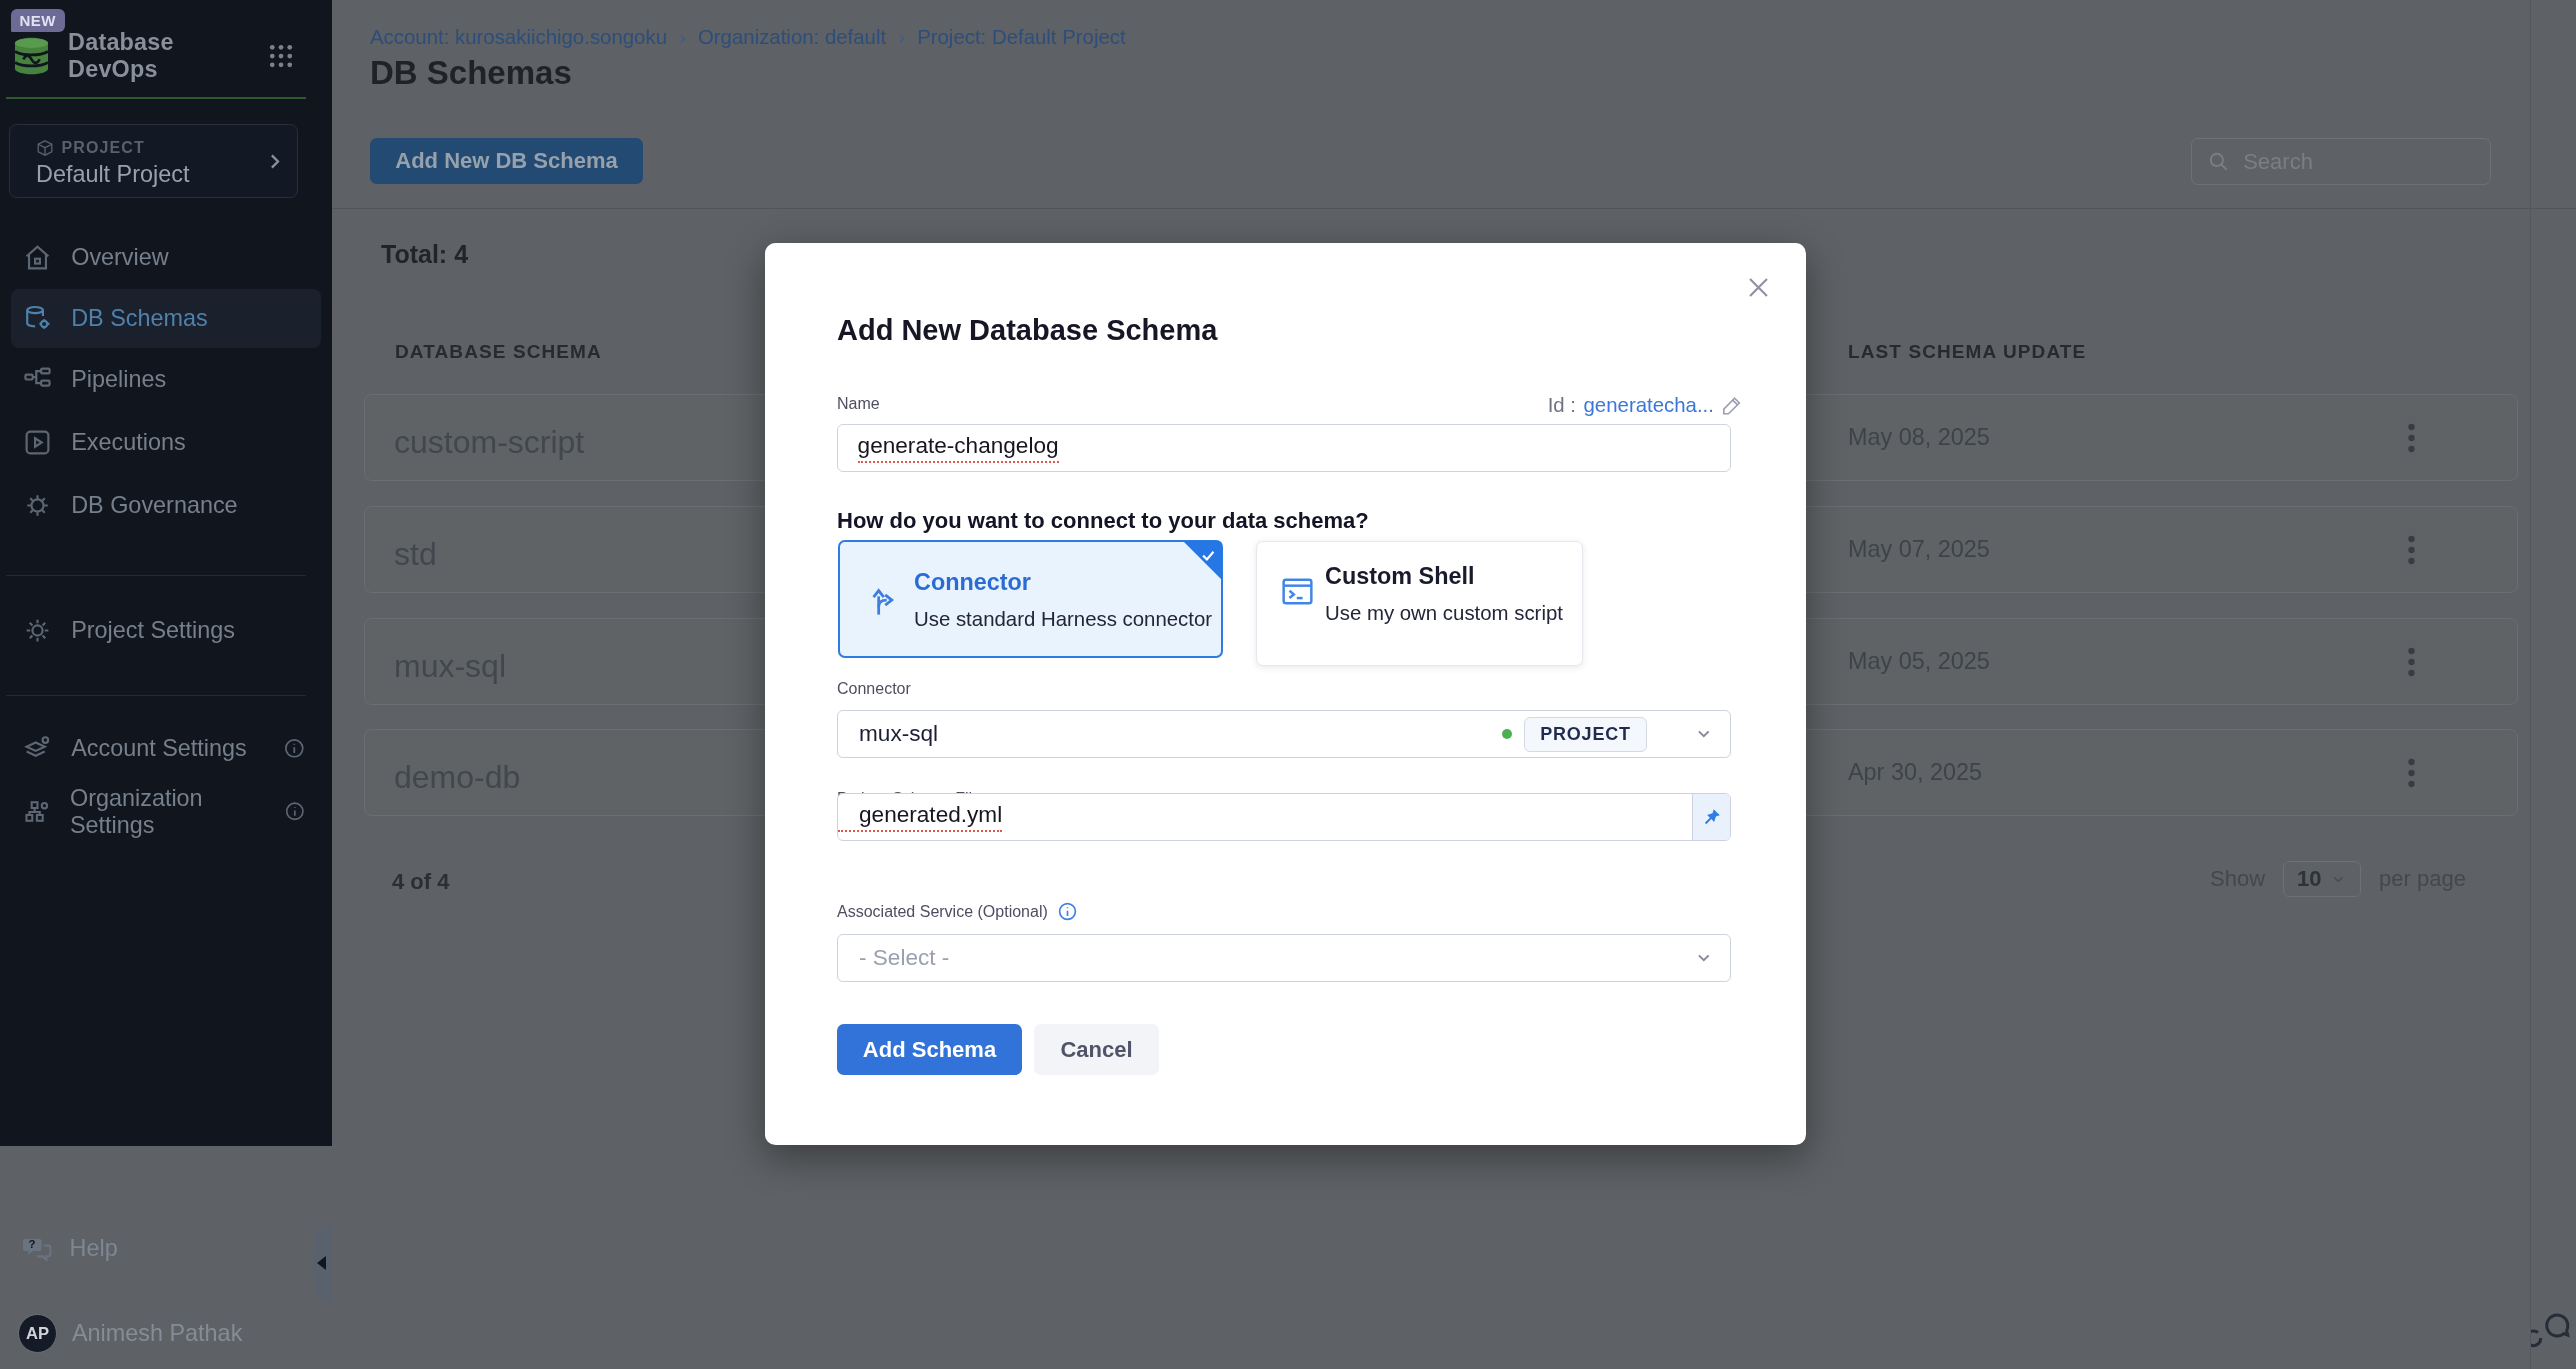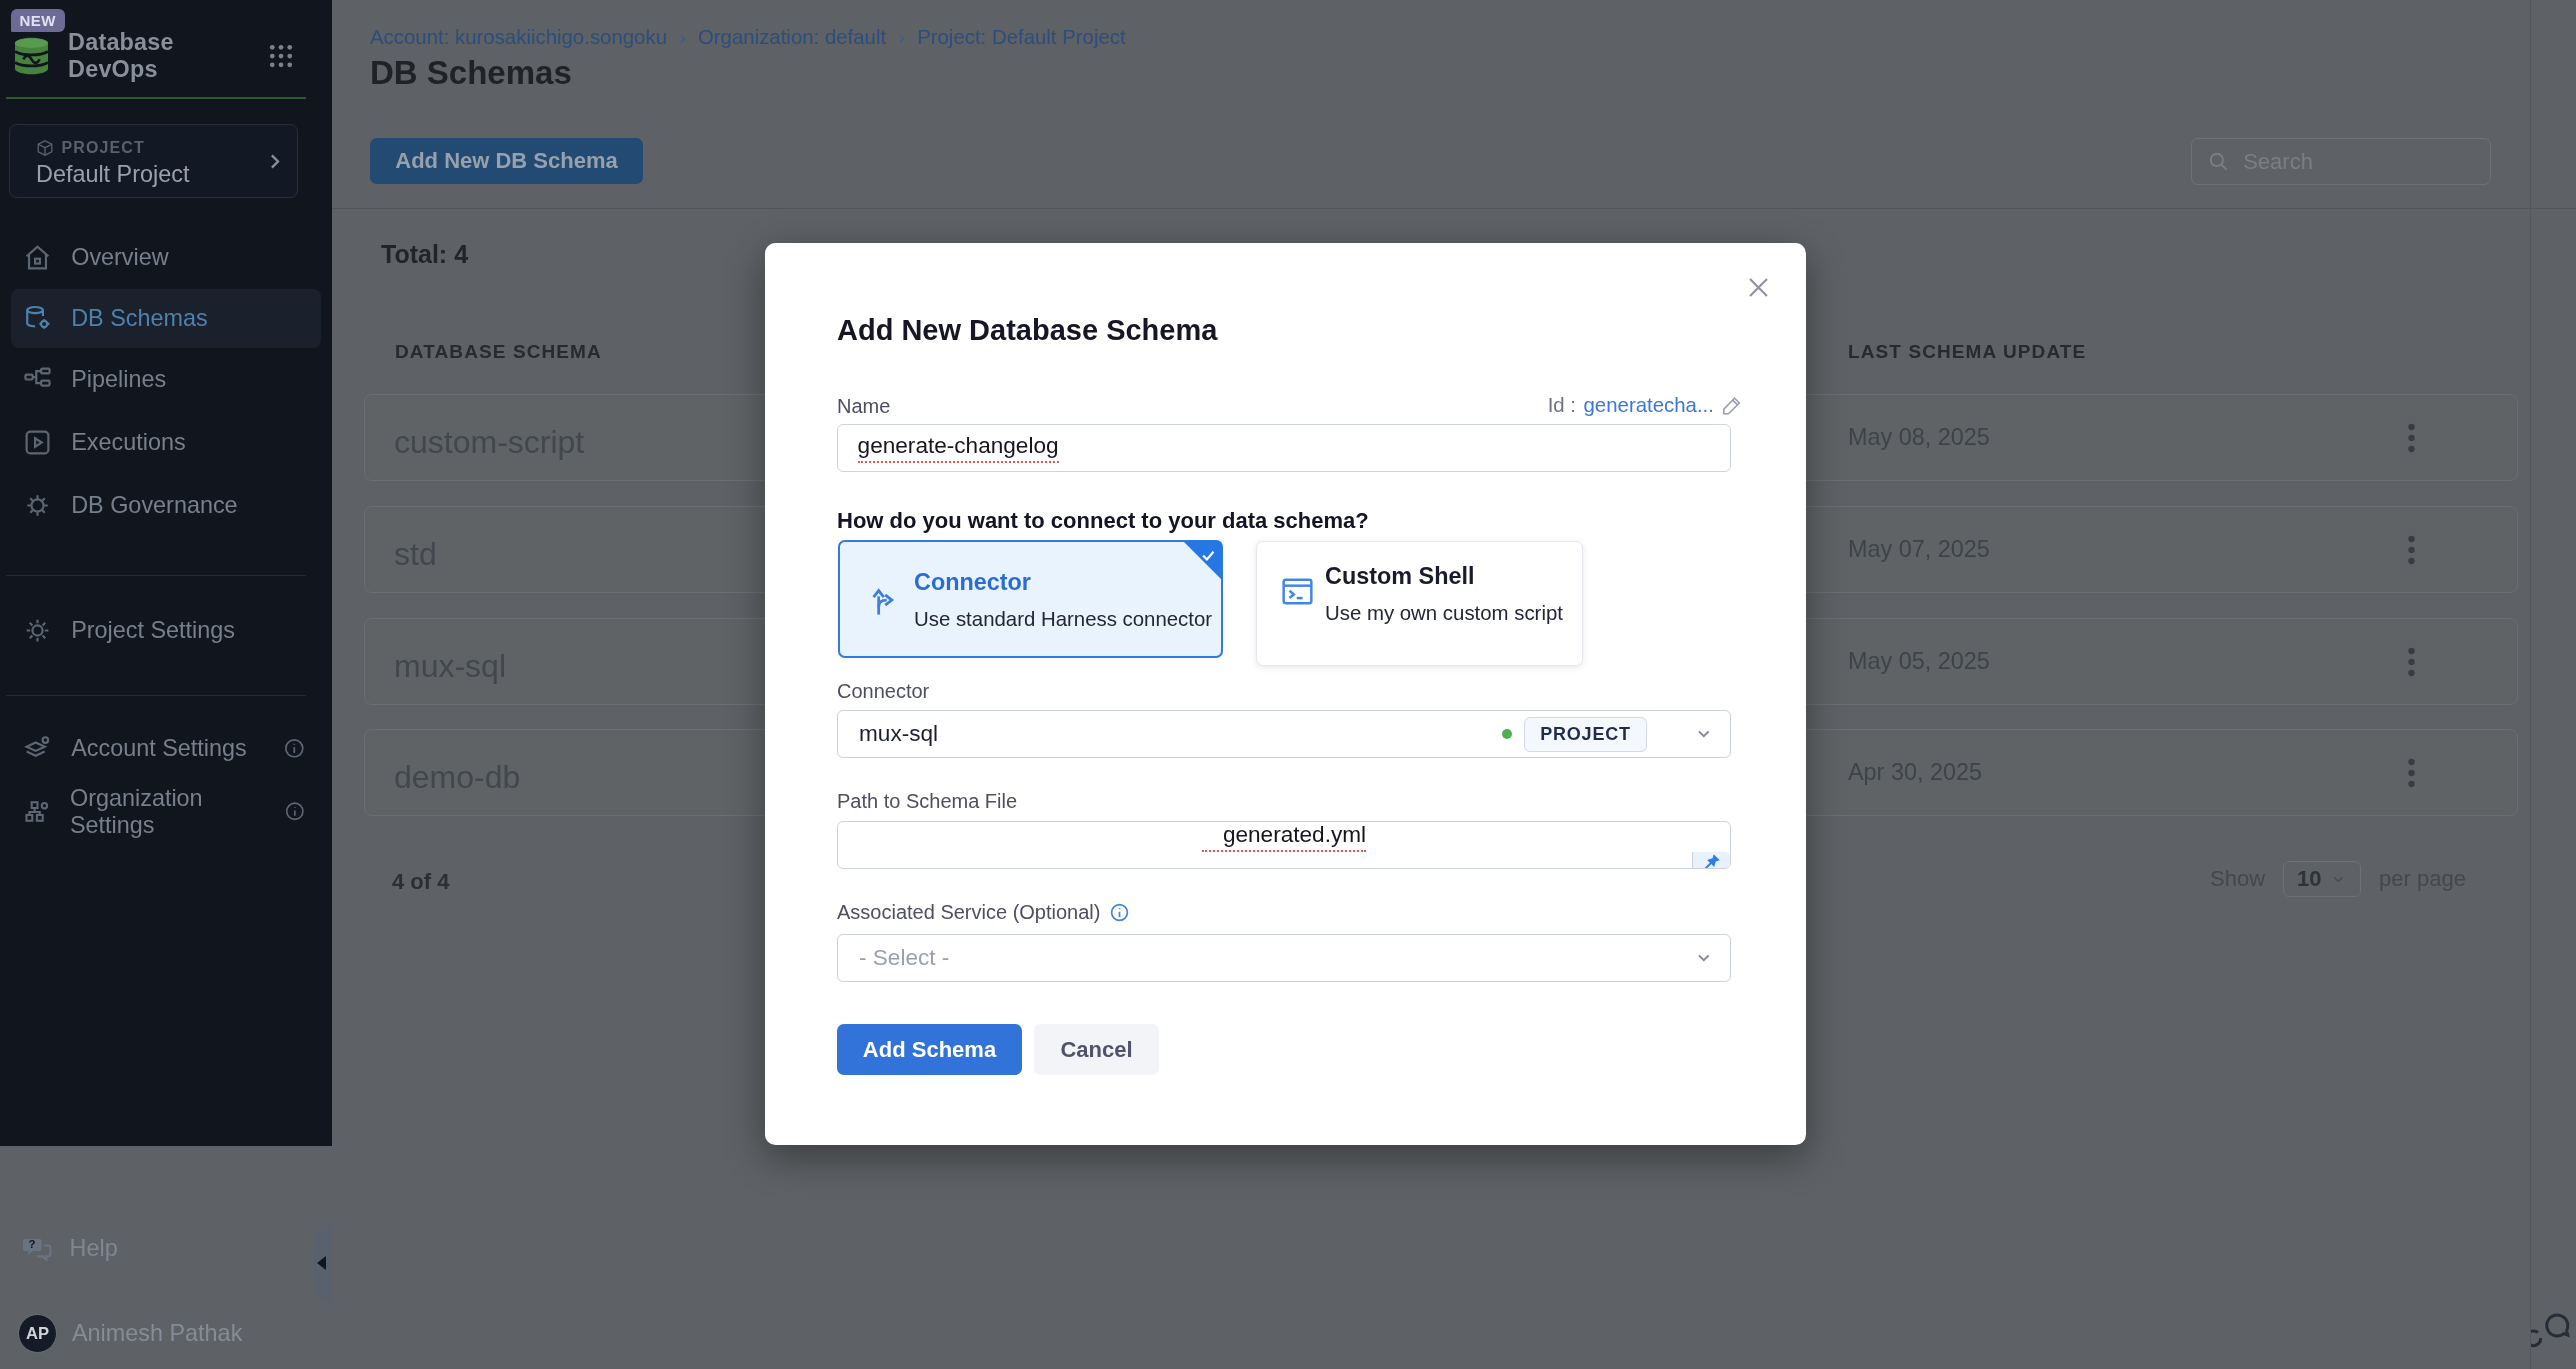--- a/index.html
+++ b/index.html
@@ -60,21 +60,21 @@
   .pager { position:absolute; left:1878px; top:861px; display:flex; align-items:center; gap:18px; font-size:22px; color:#44484d; }
   .page-size { width:78px; height:36px; border:0.8px solid #6e7175; border-radius:6px; display:flex; align-items:center; justify-content:center; gap:9px; color:#2e3337; font-weight:700; cursor:pointer; }
   .page-size .chev { width:16.6px; height:16.6px; color:#4a4e53; }
   .right-vline { position:absolute; left:2198px; top:0; width:0.8px; height:1369px; background:#54585c; }
   .chat-fab { position:absolute; left:2199px; top:1307px; width:42px; height:44px; color:#272c38; cursor:pointer; }
 
   
   .modal { position:absolute; left:765px; top:243px; width:1041px; height:902px; background:#ffffff; border-radius:10.6px; box-shadow:0 12px 38px rgba(0,0,0,.38); z-index:50; }
   .modal-close { position:absolute; right:33px; top:30px; width:29px; height:29px; color:#8e92a6; cursor:pointer; }
   .modal-title { position:absolute; left:72px; top:71px; font-size:29px; font-weight:700; color:#161625; }
-  .field-label { position:absolute; left:72px; font-size:20px; color:#4d4f60; }
+  .field-label { position:absolute; left:72px; font-size:16px; color:#4d4f60; }
   .lbl-name { top:152px; }
   .id-row { position:absolute; right:62px; top:151px; display:flex; align-items:center; gap:7.5px; font-size:20.4px; }
   .id-prefix { color:#6d7285; }
   .id-value { color:#3c77d8; cursor:pointer; }
   .pencil { width:22.6px; height:22.6px; color:#9aa0ad; cursor:pointer; }
   .text-input { position:absolute; left:72px; width:894px; height:48px; border:0.8px solid #cdd3de; border-radius:6px; display:flex; align-items:center; padding:0 19.6px; font-size:22.6px; color:#15161f; background:#fff; }
   .in-name { top:181px; }
   .spellcheck { border-bottom:2.3px dotted #e2574b; padding-bottom:1.5px; }
   .question { position:absolute; left:72px; top:265px; font-size:22px; font-weight:700; color:#131426; }
   .opt-card { position:absolute; border-radius:6.8px; cursor:pointer; }
@@ -90,21 +90,21 @@
   .opt-sub { position:absolute; left:74px; top:66px; font-size:20.4px; color:#232538; }
   .card-shell .opt-sub { left:68px; top:60px; }
   .lbl-connector { top:437px; }
   .select-input { position:absolute; left:72px; width:894px; height:48px; border:0.8px solid #cdd3de; border-radius:6px; display:flex; align-items:center; padding:0 16.6px 0 21px; font-size:22.6px; background:#fff; cursor:pointer; }
   .in-connector { top:467px; color:#1c1e33; }
   .conn-right { margin-left:auto; display:flex; align-items:center; gap:12px; }
   .green-dot { width:10.6px; height:10.6px; border-radius:50%; background:#4db050; }
   .scope-chip { height:35px; padding:0 15px; background:#f4f7fb; border:0.8px solid #d3dae4; border-radius:6px; display:flex; align-items:center; font-size:18px; font-weight:700; letter-spacing:0.8px; color:#1f2c50; }
   .dd-chev { width:19.6px; height:19.6px; color:#818897; margin-left:35px; }
   .lbl-path { top:547px; }
-  .in-path { top:578px; padding:0; overflow:hidden;flex-direction:column; }
+  .in-path { top:550px; padding:0; overflow:hidden; }
   .in-path .path-text { padding-left:21px; color:#15161f; }
   .pin-box { margin-left:auto; width:38px; height:47px; background:#e9f1fc; border-left:0.8px solid #cdd3de; display:flex; align-items:center; justify-content:center; border-radius:0 5.3px 5.3px 0; cursor:pointer; }
   .pin-box svg { width:21px; height:21px; color:#2f7fe3; }
   .lbl-service { top:658px; display:flex; align-items:center; gap:9px; }
   .info-icon { width:21px; height:21px; color:#3c82e8; }
   .in-service { top:691px; color:#9aa0b0; }
   .in-service .dd-chev { margin-left:auto; }
   .btn-primary { position:absolute; left:72px; top:781px; width:185px; height:51px; background:#3173d8; border:none; border-radius:6.8px; color:#ffffff; font-size:22px; font-weight:700; font-family:"Liberation Sans",sans-serif; cursor:pointer; }
   .btn-cancel { position:absolute; left:269px; top:781px; width:125px; height:51px; background:#f3f4f8; border:none; border-radius:6.8px; color:#515468; font-size:22px; font-weight:700; font-family:"Liberation Sans",sans-serif; cursor:pointer; }
   svg { display:block; }

